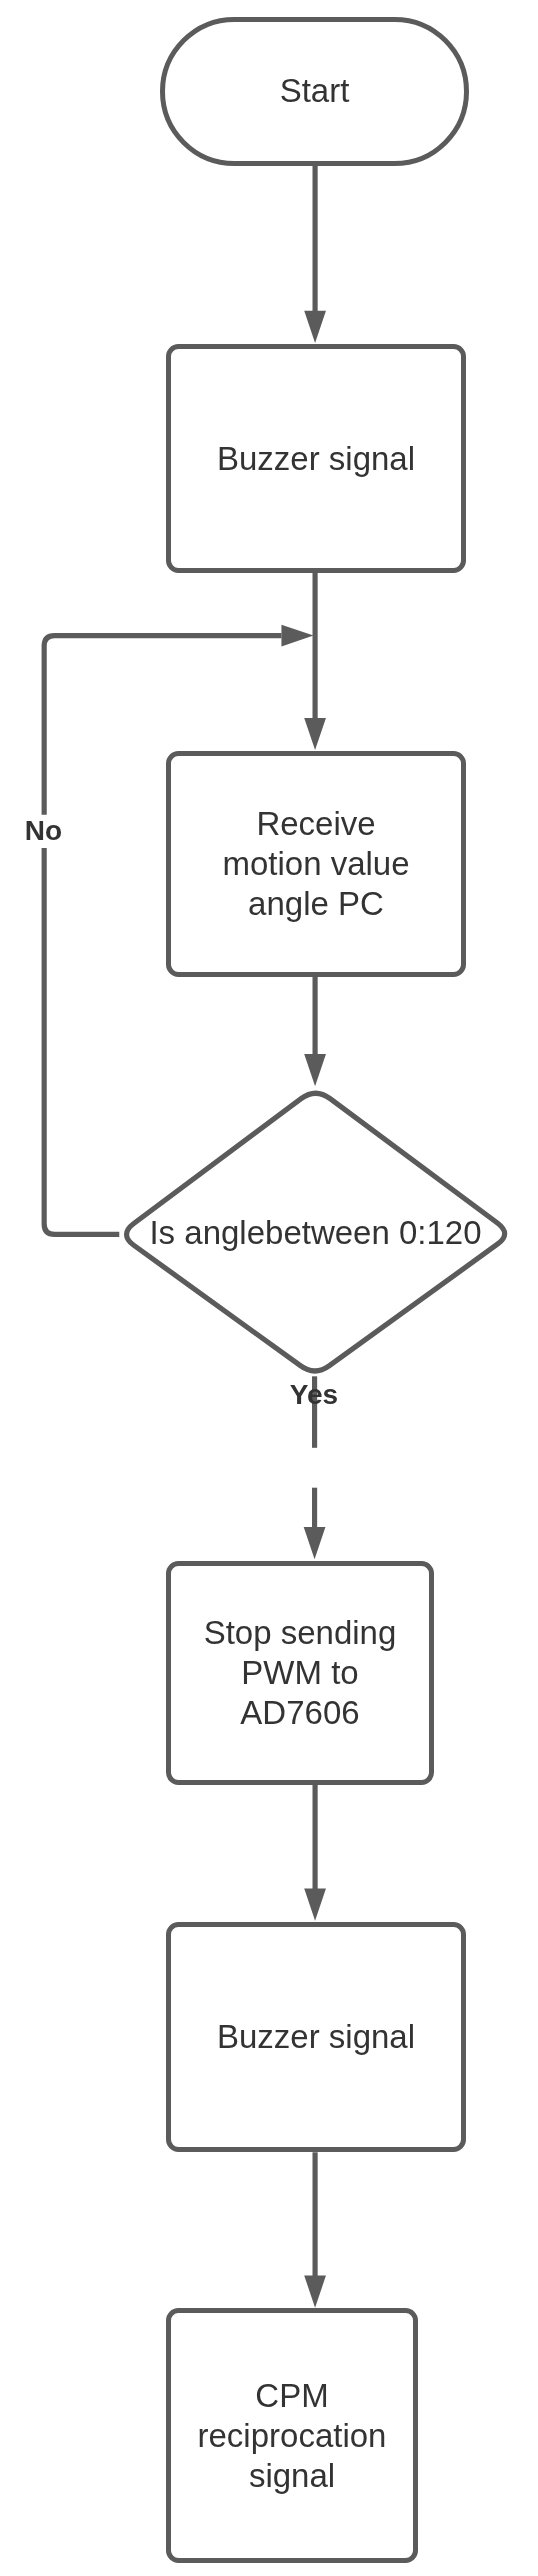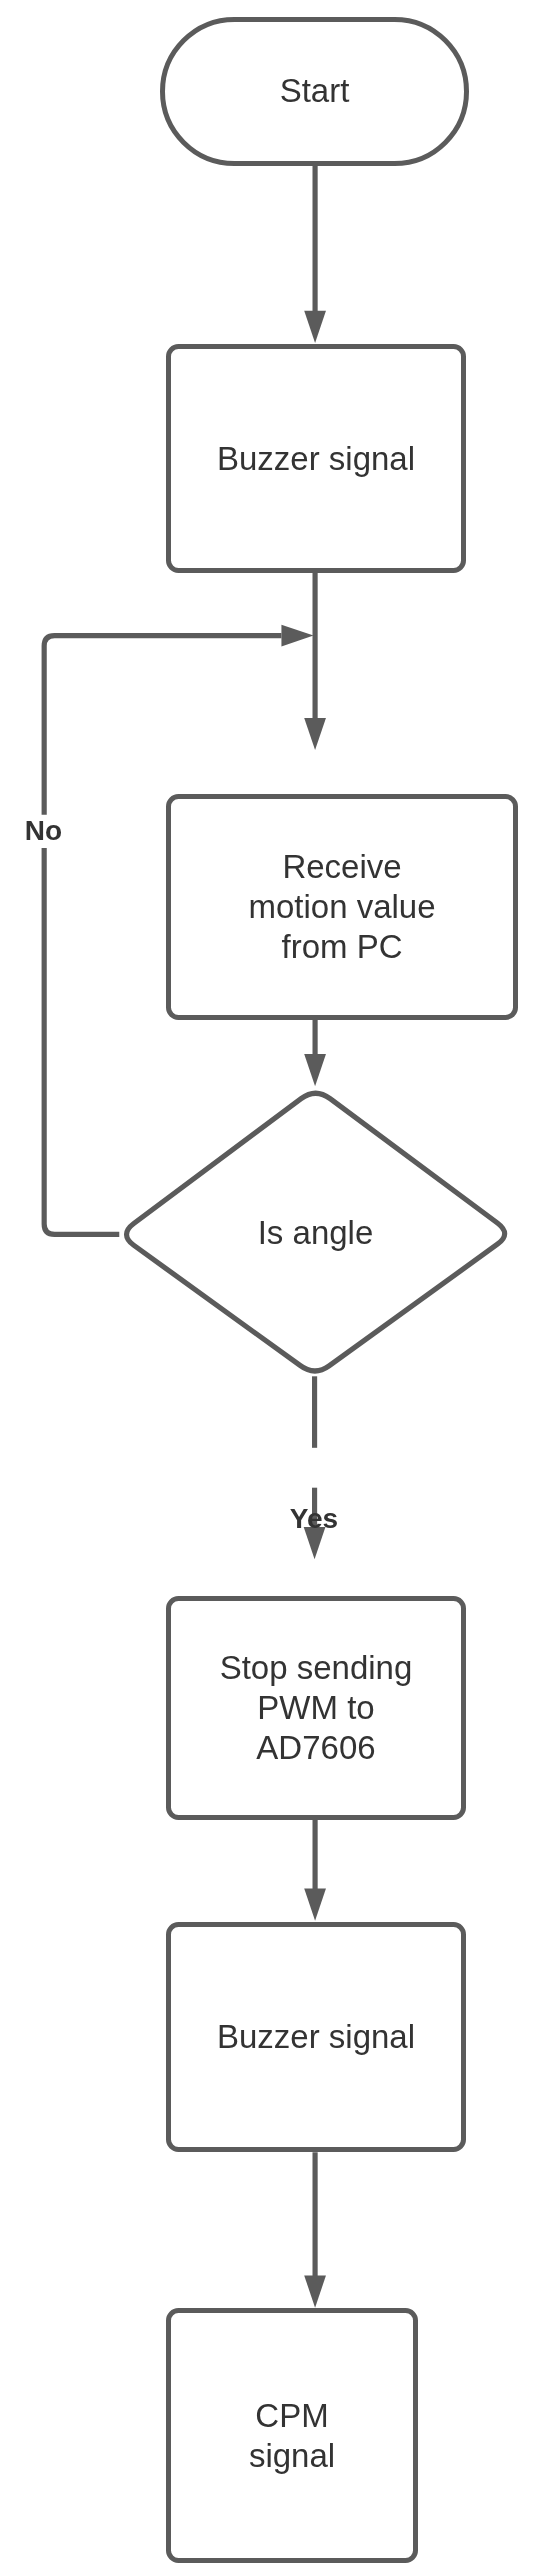--- a/index.html
+++ b/index.html
@@ -120,42 +120,44 @@
   </svg>
 
   <div class="node terminator" style="left:160px; top:16.6px; width:309px; height:149px;">
     <span>Start</span>
   </div>
 
   <div class="node" style="left:166px; top:344px; width:300px; height:229px;">
     <span>Buzzer signal</span>
   </div>
 
-  <div class="node" style="left:166px; top:751px; width:352px; height:226px;margin-top:43px;">
+  <div class="node" style="left:166px; top:751px; width:300px; height:226px;">
     <span>Receive</span>
     <span>motion value</span>
-    <span>from PC</span>
+    <span>angle PC</span>
   </div>
 
   <div class="diamond-label" style="left:160px; top:1181px; width:311px; height:104px;">
     <span>Is angle</span>
+    <span>between 0:120</span>
   </div>
 
   <div class="edge-label" style="left:12.4px; top:816px; width:62px; height:29px;">No</div>
-  <div class="edge-label" style="left:283px; top:1504px; width:62px; height:29px;">Yes</div>
+  <div class="edge-label" style="left:283px; top:1380px; width:62px; height:29px;">Yes</div>
 
-  <div class="node" style="left:166px; top:1561px; width:300px; height:224px;margin-top:35px;">
+  <div class="node" style="left:166px; top:1561px; width:268px; height:224px;">
     <span>Stop sending</span>
     <span>PWM to</span>
     <span>AD7606</span>
   </div>
 
   <div class="node" style="left:166px; top:1922px; width:300px; height:230px;">
     <span>Buzzer signal</span>
   </div>
 
   <div class="node" style="left:166px; top:2308px; width:252px; height:255px;">
     <span>CPM</span>
+    <span>reciprocation</span>
     <span>signal</span>
   </div>
 
 </div>
 
 
 </body></html>

